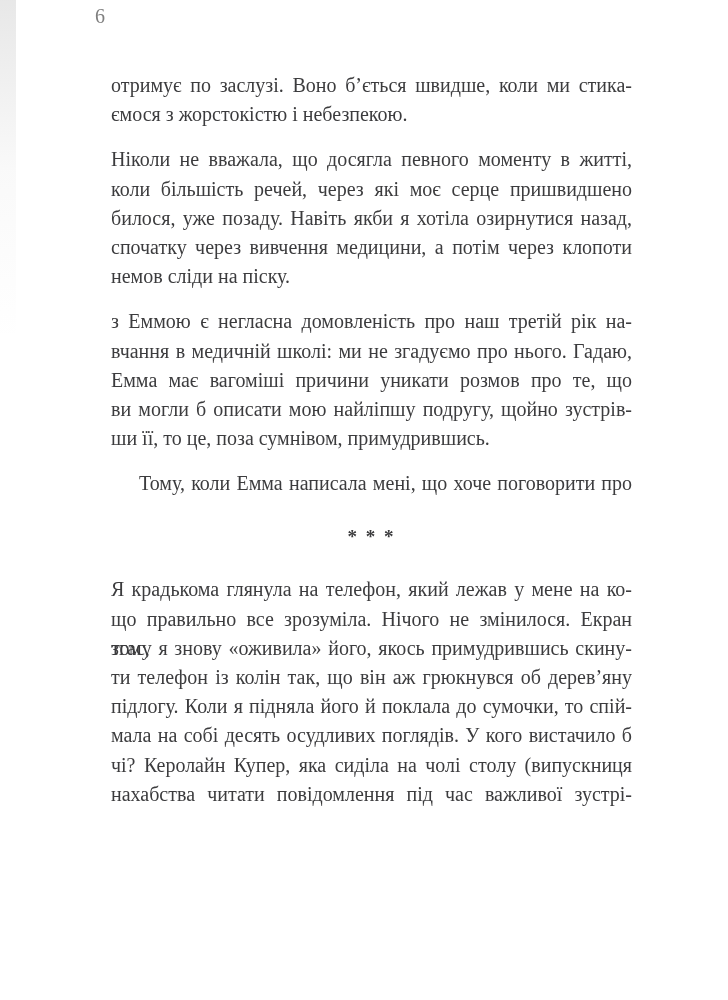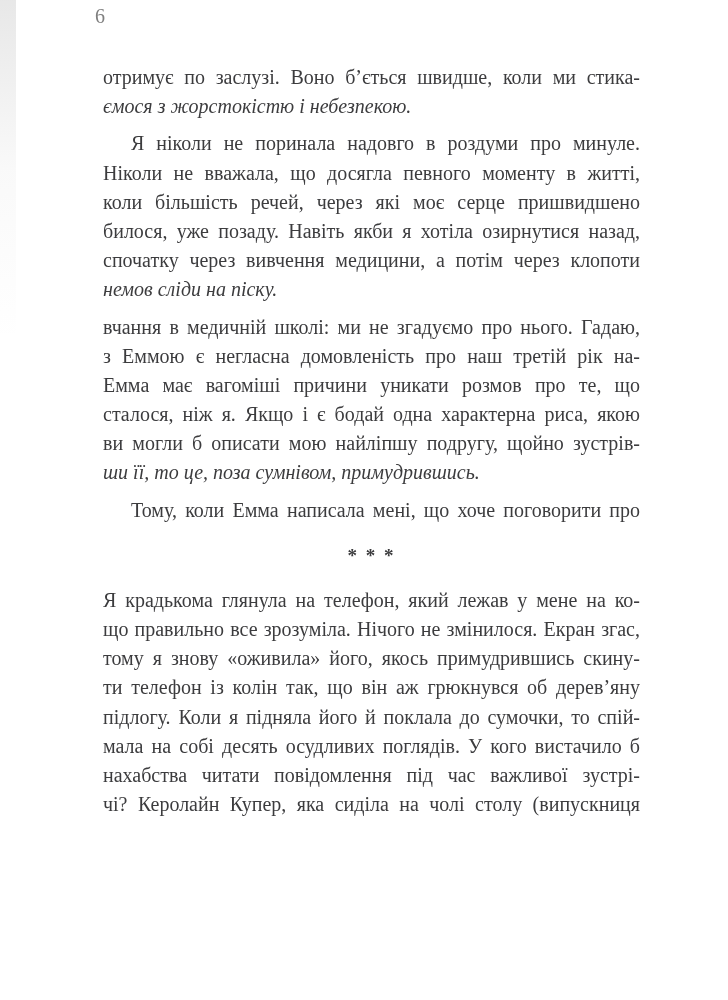--- a/index.html
+++ b/index.html
@@ -37,37 +37,36 @@
     line-height: 1;
     color: var(--page-number-color);
   }
   .text-column {
     position: absolute;
     left: 95px;
     top: 55px;
     width: 553px;
   }
   .paragraph {
-    margin: 8px;
+    margin: 16px;
   }
   .line {
     font-size: 20px;
     line-height: 29.2px;
     height: 29.2px;
     text-align: justify;
     text-align-last: justify;
     overflow: visible;
   }
   .line.indent {
     text-indent: 28px;
   }
   .line.last {
     text-align: center;
     text-align-last: left;
-    font-style: italic;
   }
   .separator {
     height: 45px;
     line-height: 45px;
     text-align: center;
     font-size: 19px;
     font-weight: bold;
     letter-spacing: 2px;
     color: var(--text-color);
   }
@@ -77,43 +76,41 @@
 
 <div class="page">
   <div class="edge-shadow"></div>
   <div class="page-number">6</div>
   <div class="text-column">
       <div class="paragraph">
         <div class="line">отримує по заслузі. Воно б’ється швидше, коли ми стика-</div>
         <div class="line last">ємося з жорстокістю і небезпекою.</div>
       </div>
       <div class="paragraph">
-        <div class="line indent">Я ніколи не поринала надовго в роздуми про минуле.</div>
         <div class="line">Ніколи не вважала, що досягла певного моменту в житті,</div>
         <div class="line">коли більшість речей, через які моє серце пришвидшено</div>
         <div class="line">билося, уже позаду. Навіть якби я хотіла озирнутися назад,</div>
         <div class="line">спочатку через вивчення медицини, а потім через клопоти</div>
         <div class="line last">немов сліди на піску.</div>
       </div>
       <div class="paragraph">
+        <div class="line">з Еммою є негласна домовленість про наш третій рік на-</div>
         <div class="line">вчання в медичній школі: ми не згадуємо про нього. Гадаю,</div>
-        <div class="line">з Еммою є негласна домовленість про наш третій рік на-</div>
         <div class="line">Емма має вагоміші причини уникати розмов про те, що</div>
-        <div class="line">сталося, ніж я. Якщо і є бодай одна характерна риса, якою</div>
         <div class="line">ви могли б описати мою найліпшу подругу, щойно зустрів-</div>
         <div class="line last">ши її, то це, поза сумнівом, примудрившись.</div>
       </div>
       <div class="paragraph">
         <div class="line indent">Тому, коли Емма написала мені, що хоче поговорити про</div>
       </div>
       <div class="separator">* * *</div>
       <div class="paragraph">
         <div class="line">Я крадькома глянула на телефон, який лежав у мене на ко-</div>
         <div class="line">що правильно все зрозуміла. Нічого не змінилося. Екран згас,</div>
         <div class="line">тому я знову «оживила» його, якось примудрившись скину-</div>
         <div class="line">ти телефон із колін так, що він аж грюкнувся об дерев’яну</div>
         <div class="line">підлогу. Коли я підняла його й поклала до сумочки, то спій-</div>
         <div class="line">мала на собі десять осудливих поглядів. У кого вистачило б</div>
+        <div class="line">чі? Керолайн Купер, яка сиділа на чолі столу (випускниця</div>
         <div class="line">нахабства читати повідомлення під час важливої зустрі-</div>
-        <div class="line">чі? Керолайн Купер, яка сиділа на чолі столу (випускниця</div>
       </div>
     </div>
 </div>
 
 </body></html>

